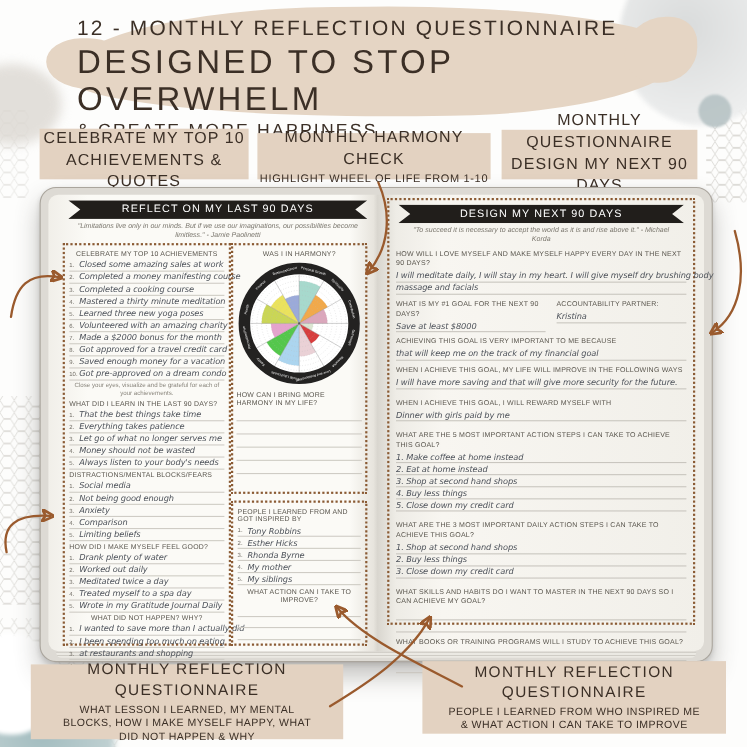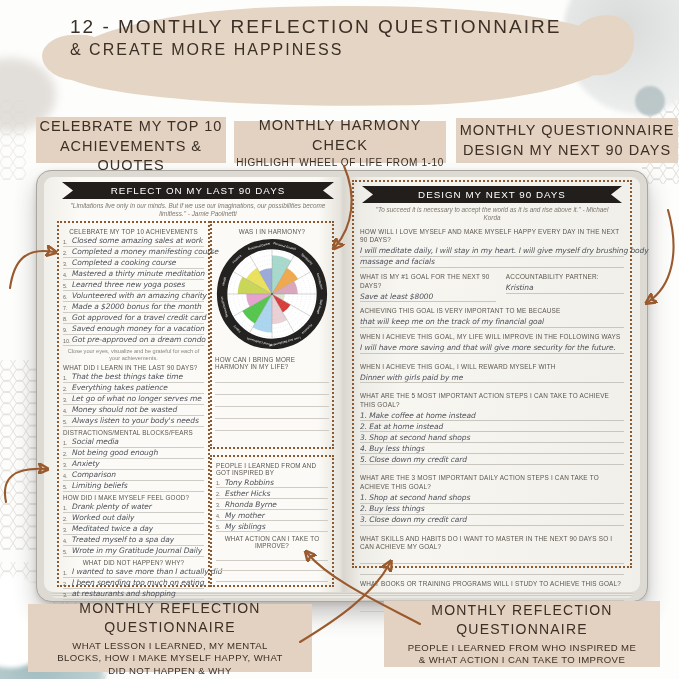--- a/index.html
+++ b/index.html
@@ -19,21 +19,21 @@
   .hdr{position:absolute;left:70px;top:16px;width:540px;letter-spacing:2px;}
   .hdr .l1{font-size:19px;}
   .hdr .l2{font-size:30px;margin-top:2px;letter-spacing:3px;}
   .hdr .l3{font-size:16px;margin-top:3px;}
   
   .co{position:absolute;background:#e3d2c1;color:#3b2f26;text-align:center;display:flex;flex-direction:column;justify-content:center;letter-spacing:1px;}
   .co .t{font-size:14.5px;line-height:1.35;}
   .co .s{font-size:10px;margin-top:2px;letter-spacing:.6px;}
   .co1{left:36px;top:117px;width:190px;height:46px;justify-content:space-between;}
   .co2{left:234px;top:121px;width:212px;height:42px;}
-  .co3{left:456px;top:118px;width:222px;height:45px;}
+  .co3{left:456px;top:118px;width:178px;height:45px;}
   .cob{padding:8px 22px;}
   .cob .t{font-size:14px;letter-spacing:1.2px;}
   .cob .s{font-size:9.6px;line-height:1.3;letter-spacing:.4px;margin-top:3px;}
   .co4{left:28px;top:604px;width:284px;height:68px;box-sizing:border-box;}
   .co5{left:384px;top:601px;width:276px;height:66px;box-sizing:border-box;}
   
   .book{position:absolute;left:36px;top:170px;width:610px;height:430px;background:#dddad4;border:1px solid #aaa59d;border-radius:15px;box-shadow:0 12px 22px rgba(60,55,50,.30),0 2px 5px rgba(0,0,0,.12);}
   .pages{position:absolute;left:7px;right:7px;top:6px;bottom:9px;border-radius:9px;
     background:linear-gradient(to right,#f1efe9 0%,#fbfaf6 6%,#fbfaf6 46%,#e7e4dd 49.6%,#d9d6cf 50.2%,#eeece6 53%,#f8f6f1 60%,#f1efe9 100%);}
   .pageedge{position:absolute;left:14px;right:14px;bottom:3px;height:5px;border-radius:0 0 8px 8px;
@@ -91,20 +91,21 @@
   </div>
   <div class="blob tr"></div>
   <div class="blob tr2"></div>
   <div class="blob tl"></div>
   <div class="blob bl"></div>
   <div class="blob bl2"></div>
   <div class="splash"></div>
 
   <div class="hdr">
     <div class="l1">12 - MONTHLY REFLECTION QUESTIONNAIRE</div>
+    <div class="l2">DESIGNED TO STOP OVERWHELM</div>
     <div class="l3">&amp; CREATE MORE HAPPINESS</div>
   </div>
 
   <div class="co co1">
     <div class="t">CELEBRATE MY TOP 10</div>
     <div class="t">ACHIEVEMENTS &amp; QUOTES</div>
   </div>
   <div class="co co2">
     <div class="t">MONTHLY HARMONY CHECK</div>
     <div class="s">HIGHLIGHT WHEEL OF LIFE FROM 1-10</div>

